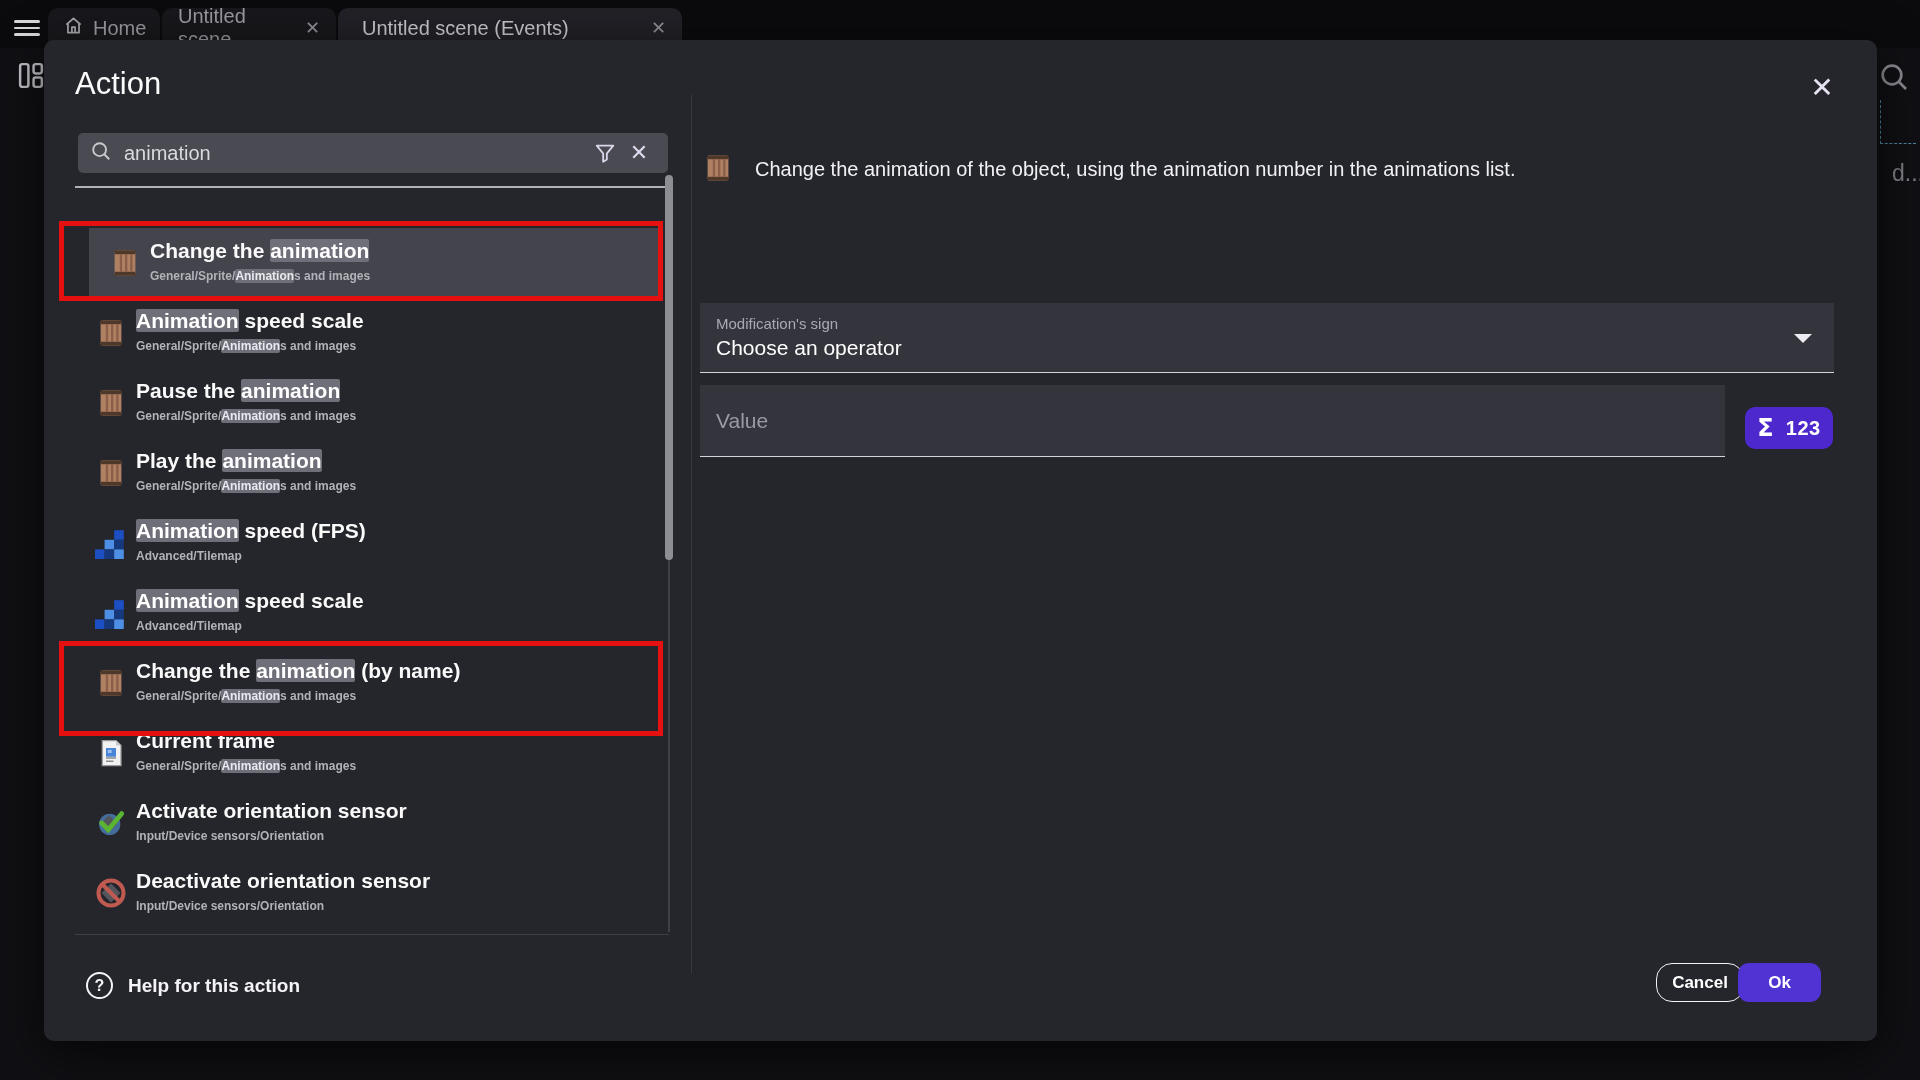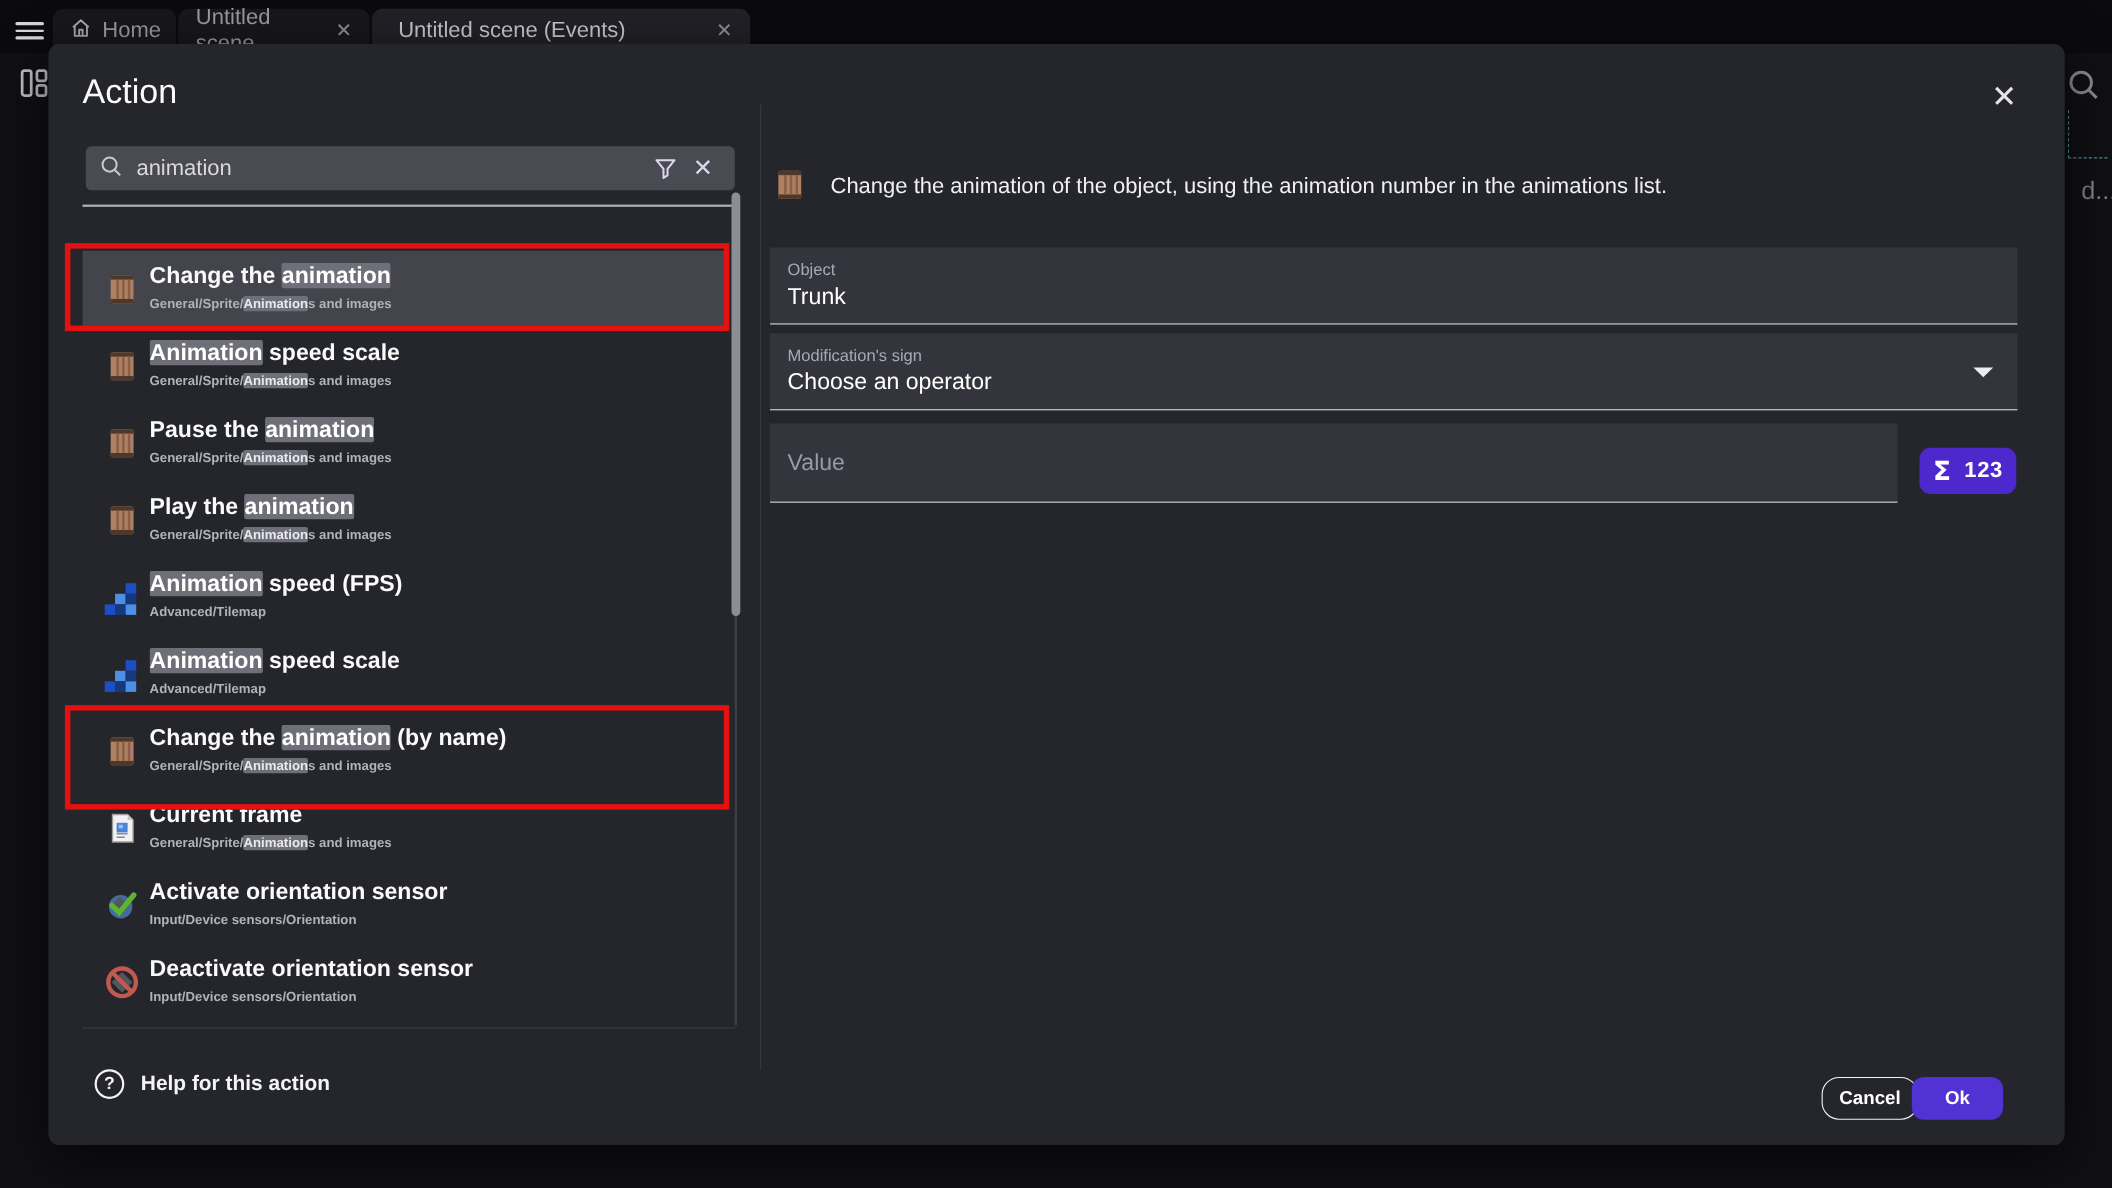--- a/index.html
+++ b/index.html
@@ -36,21 +36,21 @@
   .icon-btn{background:none;border:0;padding:0;cursor:pointer;display:flex;align-items:center;
     justify-content:center;width:34px;height:34px;}
   .search-clear{color:#dcd8ec;font-size:22px;}
   .panel-divider-h{position:absolute;left:31px;top:146px;width:594px;height:2px;background:#c9c9d1;opacity:.85;}
   .section-header{position:absolute;left:46px;top:155px;font-size:14px;font-weight:bold;
     letter-spacing:.4px;color:#f2f2f6;margin-top:41px;}
 
   
   .action-list{position:absolute;left:31px;top:188px;width:586px;}
   .action-item{position:relative;height:70px;display:flex;align-items:center;padding-left:20px;cursor:pointer;}
-  .action-item.selected{background:#44444c;}
+  .action-item.selected{background:#44444c;margin-left:14px;}
   .action-icon{width:32px;height:32px;flex:0 0 32px;display:flex;align-items:center;justify-content:center;}
   .action-texts{margin-left:9px;overflow:hidden;white-space:nowrap;}
   .action-title{font-size:21px;font-weight:bold;color:#fafafa;line-height:26px;}
   .action-subtitle{font-size:12px;color:#b2b2ba;line-height:25px;font-weight:bold;}
   .hl{background:#6f6f79;border-radius:2px;color:#fff;}
   .action-subtitle .hl{color:#e9e9ef;}
   .list-bottom-line{position:absolute;left:31px;top:894px;width:594px;height:1px;background:#3c3c44;}
   .scroll-track{position:absolute;left:624px;top:135px;width:2px;height:757px;background:#3f3f46;}
   .scroll-thumb{position:absolute;left:621px;top:135px;width:8px;height:385px;background:#8d8d95;border-radius:4px;cursor:grab;}
   .v-divider{position:absolute;left:647px;top:55px;width:1px;height:878px;background:#38383f;}
@@ -78,21 +78,21 @@
     gap:12px;cursor:pointer;}
   .expr-btn .sigma{font-size:24px;font-weight:bold;font-family:"DejaVu Sans",sans-serif;}
   .expr-btn .nums{font-size:20px;font-weight:bold;letter-spacing:.5px;}
 
   
   .help-link{position:absolute;left:42px;top:932px;display:flex;align-items:center;gap:15px;cursor:pointer;}
   .help-circle{width:27px;height:27px;border:2px solid #f4f4f8;border-radius:50%;display:flex;
     align-items:center;justify-content:center;font-size:16px;font-weight:bold;color:#f4f4f8;}
   .help-label{font-size:19px;font-weight:bold;color:#f4f4f8;}
   .btn{position:absolute;top:923px;height:39px;font-family:"Liberation Sans",sans-serif;
-    font-size:17px;font-weight:bold;cursor:pointer;margin-top:16px;}
+    font-size:17px;font-weight:bold;cursor:pointer;}
   .btn-cancel{left:1612px;width:88px;background:transparent;border:1px solid #f2f2f6;
     border-radius:16px;color:#fff;}
   .btn-ok{left:1694px;width:83px;background:#5132d2;border:0;border-radius:11px;color:#fff;}
 </style>
 </head>
 <body>
 
 <div class="screen">
 
   <div class="topbar">
@@ -327,24 +327,20 @@
         <rect x="3" y="2" width="18" height="22" rx="2" fill="#b08063"></rect>
         <rect x="3" y="2" width="18" height="3.4" fill="#4e382a"></rect>
         <rect x="3" y="20.6" width="18" height="3.4" fill="#4e382a"></rect>
         <rect x="7.5" y="5.4" width="2" height="15.2" fill="#8a5f47"></rect>
         <rect x="12" y="5.4" width="2" height="15.2" fill="#8a5f47"></rect>
         <rect x="16.5" y="5.4" width="2" height="15.2" fill="#8a5f47"></rect>
       </svg>
     </span>
     <div class="desc-text">Change the animation of the object, using the animation number in the animations list.</div>
 
-    <div class="field field-object">
-      <div class="f-label">Object</div>
-      <div class="f-value">Trunk</div>
-    </div>
 
     <div class="field field-operator">
       <div class="f-label">Modification's sign</div>
       <div class="f-value">Choose an operator</div>
       <div class="dd-arrow"></div>
     </div>
 
     <div class="field field-value">
       <div class="f-placeholder">Value</div>
     </div>

